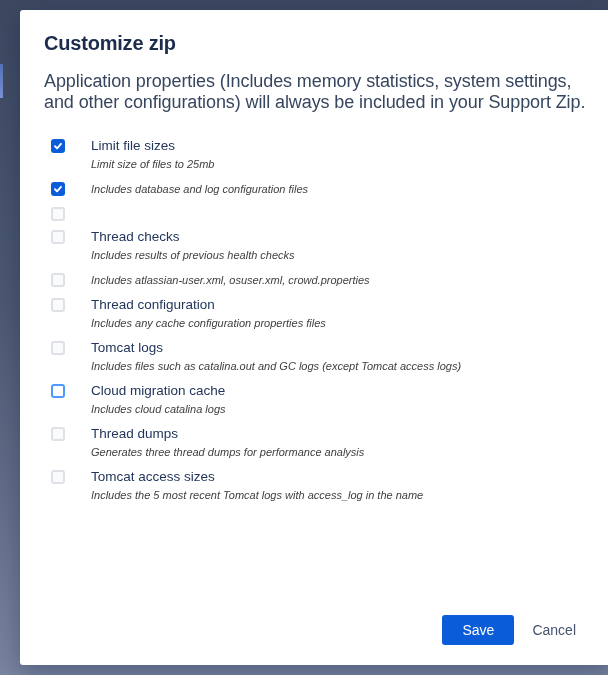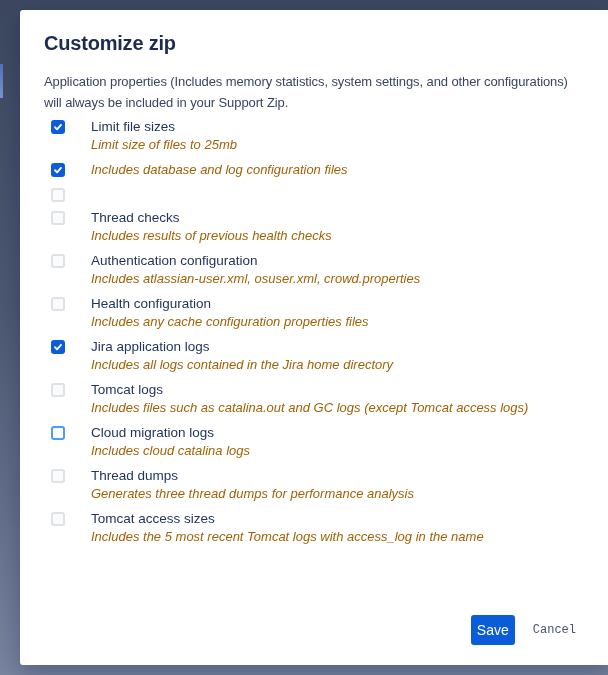--- a/index.html
+++ b/index.html
@@ -31,26 +31,26 @@
     flex-direction: column;
   }
   .modal-title {
     font-size: 20px;
     font-weight: 700;
     color: #1b2c4d;
     letter-spacing: -0.2px;
     margin-bottom: 16px;
   }
   .modal-intro {
-    font-size: 13px;
+    font-size: 18px;
     line-height: 21px;
     letter-spacing: -0.1px;
     color: #37465f;
     max-width: 556px;
-    margin-bottom: 5px;
+    margin-bottom: 24px;
   }
   .options-list {
     display: flex;
     flex-direction: column;
   }
   .option-row {
     display: flex;
     align-items: flex-start;
     margin-bottom: 7px;
   }
@@ -79,47 +79,47 @@
     box-shadow: inset 0 0 0 2px #4c9aff;
   }
   .option-text { display: flex; flex-direction: column; }
   .option-label {
     font-size: 13.5px;
     line-height: 18px;
     color: #22365b;
     cursor: pointer;
   }
   .option-desc {
-    font-size: 13px;
+    font-size: 11px;
     line-height: 18px;
     font-style: italic;
-    color: #a16207;
+    color: #404040;
   }
   .modal-footer {
     margin-top: auto;
     display: flex;
     justify-content: flex-end;
     align-items: center;
     gap: 10px;
     padding-right: 4px;
     padding-bottom: 2px;
   }
   .save-btn {
     font-family: "Liberation Sans", sans-serif;
     font-size: 14px;
     color: #ffffff;
     background: #0b5cd8;
     border: none;
     border-radius: 3px;
-    padding: 7px 6px;
+    padding: 7px 20px;
     cursor: pointer;
   }
   .cancel-btn {
-    font-family: Liberation Mono, monospace;
-    font-size: 12px;
+    font-family: Liberation Sans, sans-serif;
+    font-size: 14px;
     color: #44536e;
     background: transparent;
     border: none;
     padding: 7px 8px;
     cursor: pointer;
   }
 </style>
 </head>
 <body>
 
@@ -168,63 +168,51 @@
       <div class="option-label">Thread checks</div>
       <div class="option-desc">Includes results of previous health checks</div>
     </div>
   </div>
 
   <div class="option-row">
     <span class="checkbox" role="checkbox" aria-checked="false">
       
     </span>
     <div class="option-text">
-      <div class="option-label">Authentication configuration</div>
       <div class="option-desc">Includes atlassian-user.xml, osuser.xml, crowd.properties</div>
     </div>
   </div>
 
   <div class="option-row">
     <span class="checkbox" role="checkbox" aria-checked="false">
       
     </span>
     <div class="option-text">
-      <div class="option-label">Health configuration</div>
+      <div class="option-label">Thread configuration</div>
       <div class="option-desc">Includes any cache configuration properties files</div>
     </div>
   </div>
 
-  <div class="option-row">
-    <span class="checkbox checked" role="checkbox" aria-checked="true">
-      <svg width="10" height="10" viewBox="0 0 12 12">
-        <path d="M2.4 6.3 L4.9 8.8 L9.6 3.4" fill="none" stroke="#ffffff" stroke-width="2.2" stroke-linecap="round" stroke-linejoin="round"></path>
-      </svg>
-    </span>
-    <div class="option-text">
-      <div class="option-label">Jira application logs</div>
-      <div class="option-desc">Includes all logs contained in the Jira home directory</div>
-    </div>
-  </div>
 
   <div class="option-row">
     <span class="checkbox" role="checkbox" aria-checked="false">
       
     </span>
     <div class="option-text">
       <div class="option-label">Tomcat logs</div>
       <div class="option-desc">Includes files such as catalina.out and GC logs (except Tomcat access logs)</div>
     </div>
   </div>
 
   <div class="option-row">
     <span class="checkbox focused" role="checkbox" aria-checked="false">
       
     </span>
     <div class="option-text">
-      <div class="option-label">Cloud migration logs</div>
+      <div class="option-label">Cloud migration cache</div>
       <div class="option-desc">Includes cloud catalina logs</div>
     </div>
   </div>
 
   <div class="option-row">
     <span class="checkbox" role="checkbox" aria-checked="false">
       
     </span>
     <div class="option-text">
       <div class="option-label">Thread dumps</div>

